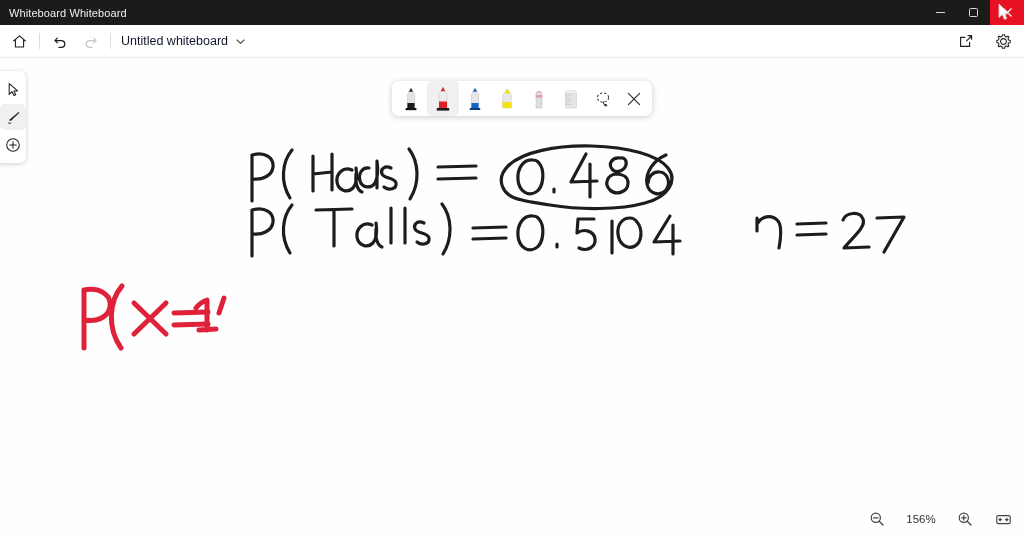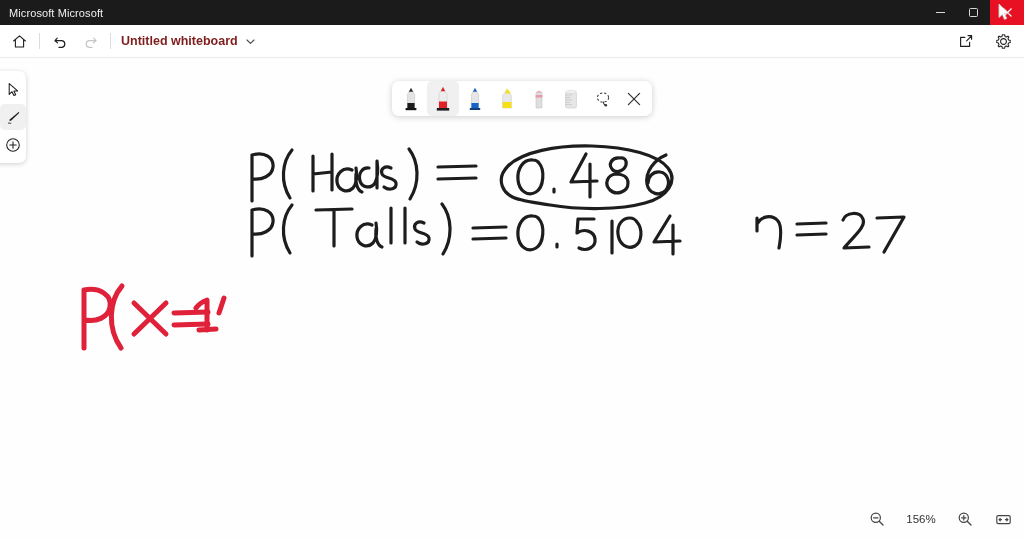--- a/index.html
+++ b/index.html
@@ -59,22 +59,22 @@
     display: flex; align-items: center; justify-content: center;
     color: #1f1f1f;
   }
   .tb-icon.disabled { color: #c6c6c6; }
   .tb-sep {
     width: 1px; height: 16px;
     background: #dcdcdc;
     margin: 0 5px;
   }
   .doc-title {
-    font-size: 12.5px; font-weight: bold;
-    color: #7f1d1d;
+    font-size: 12.5px; font-weight: normal;
+    color: #0f172a;
     margin-left: 5px;
     white-space: nowrap;
     text-align: center;
   }
   .chev { margin-left: 7px; color: #4b4b4b; display: flex; align-items: center; }
   .tb-right { position: absolute; right: 6px; display: flex; align-items: center; gap: 7px; }
 
   
   .canvas {
     position: absolute;
@@ -149,21 +149,21 @@
 
   
   .ink { position: absolute; inset: 0; }
 </style>
 </head>
 <body>
 
 <div id="app">
 
   <div class="titlebar">
-    <div class="titlebar-title">Microsoft Microsoft</div>
+    <div class="titlebar-title">Whiteboard Whiteboard</div>
     <div class="winbtns">
       <div class="winbtn">
         <svg width="11" height="11" viewBox="0 0 11 11">
             <line x1="1" y1="5.5" x2="10" y2="5.5" stroke="currentColor" stroke-width="1"></line>
           </svg>
       </div>
       <div class="winbtn">
         <svg width="11" height="11" viewBox="0 0 11 11">
             <rect x="1.5" y="1.5" width="8" height="8" rx="1" fill="none" stroke="currentColor" stroke-width="1"></rect>
           </svg>

